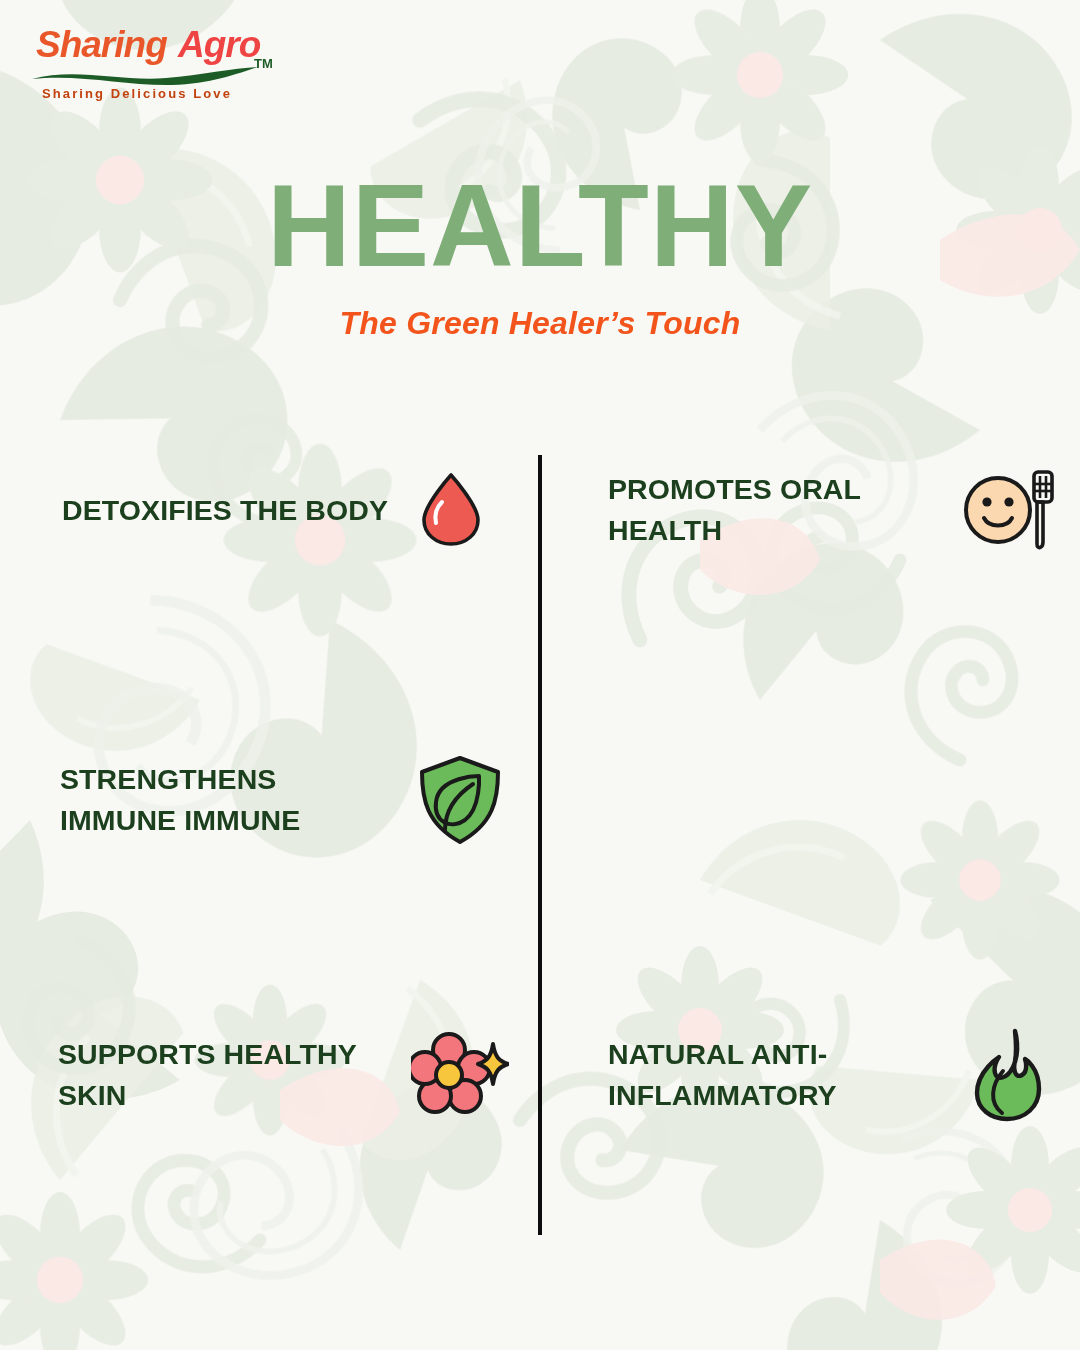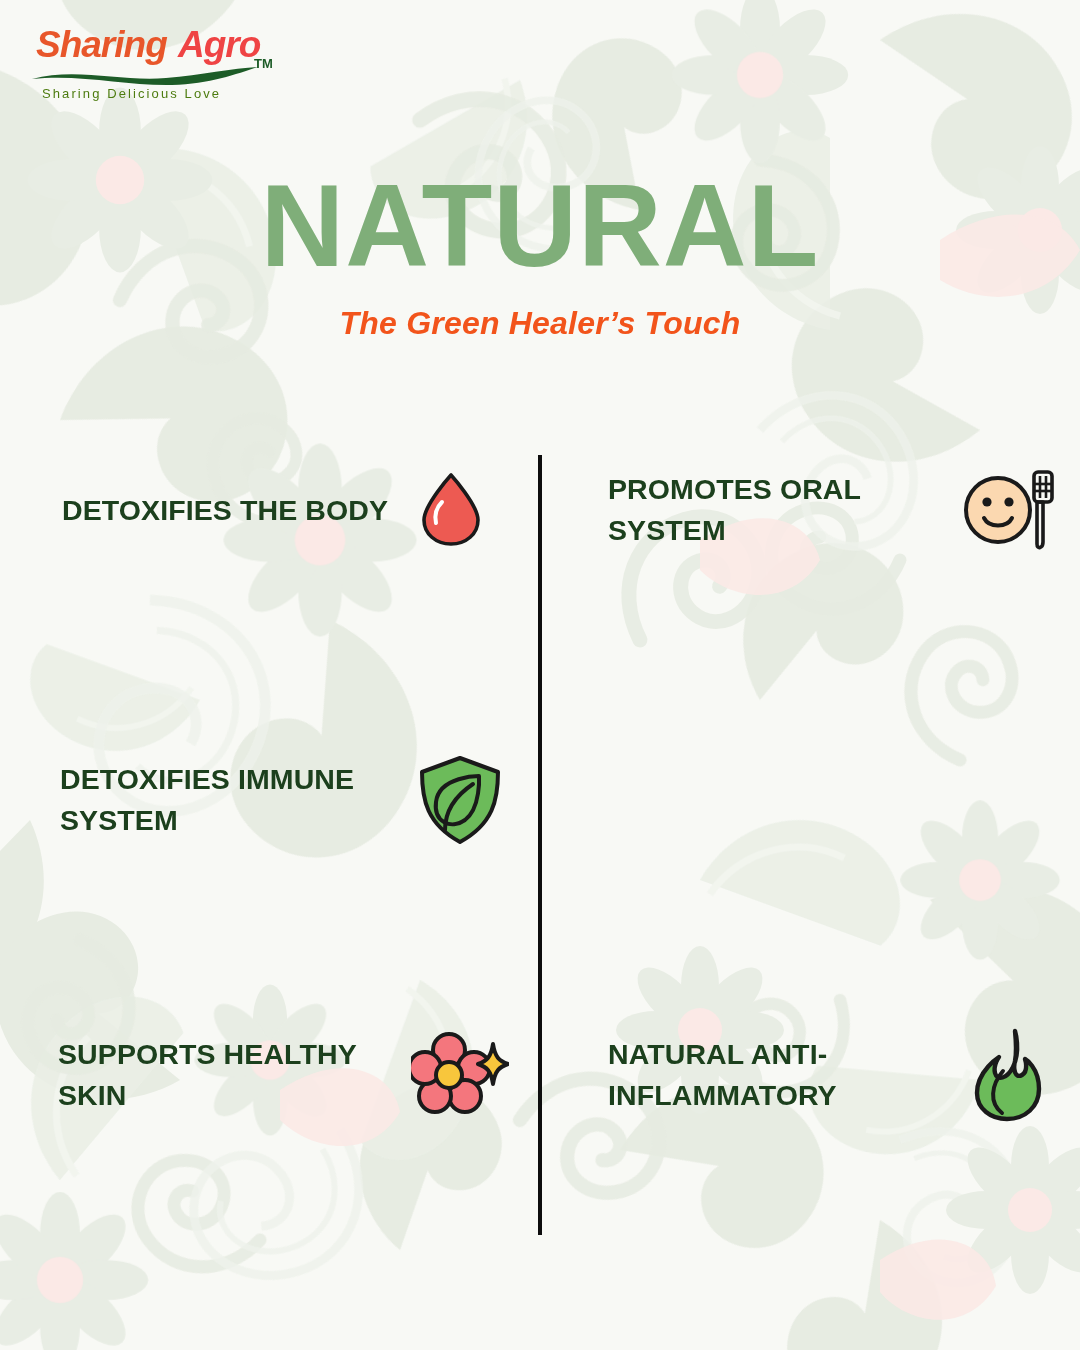--- a/index.html
+++ b/index.html
@@ -76,23 +76,23 @@
     left: 0;
     top: 40px;
     width: 238px;
     height: 20px;
   }
   .logo-tagline {
     position: absolute;
     left: 16px;
     top: 60px;
     font-size: 13px;
-    color: #4d7c0f;
+    color: #c2410c;
     letter-spacing: 2.1px;
-    font-weight: normal;
+    font-weight: bold;
   }
 
   
   #title {
     position: absolute;
     top: 168px;
     left: 0;
     width: 1080px;
     text-align: center;
     font-size: 116px;
@@ -277,38 +277,38 @@
       <span class="logo-arjuna">Sharing</span>
       <span class="logo-agro">Agro</span>
       <span class="logo-tm">TM</span>
     </div>
     <svg class="logo-swoosh" viewBox="0 0 238 20" xmlns="http://www.w3.org/2000/svg">
       <path d="M6,13 C50,1 96,16 140,12 C176,9 206,2 232,1 C210,8 184,18 146,19 C100,20 56,8 6,13 Z" fill="#1d5c27"></path>
     </svg>
     <div class="logo-tagline">Sharing Delicious Love</div>
   </div>
 
-  <div id="title">NATURAL</div>
+  <div id="title">HEALTHY</div>
   <div id="subtitle">The Green Healer’s Touch</div>
 
   <div id="divider"></div>
 
   <div class="benefit left row1">
     <div class="benefit-label">DETOXIFIES THE BODY</div>
     <div class="benefit-icon">
       <svg width="90" height="90" viewBox="0 0 90 90" xmlns="http://www.w3.org/2000/svg">
         <path d="M61,56 C61,64 55,70 47.5,70 C40,70 34,64 34,56 C34,47 47.5,33 47.5,33 C47.5,33 61,47 61,56 Z" fill="#aacfdd" stroke="#1a1a1a" stroke-width="3.4" stroke-linejoin="round"></path>
         <path d="M36,10 C36,10 9,40 9,55 C9,69 21,79 36,79 C51,79 63,69 63,55 C63,40 36,10 36,10 Z" fill="#ed5a52" stroke="#1a1a1a" stroke-width="3.6" stroke-linejoin="round"></path>
         <path d="M21,58 C19,49 22,42 27,37" fill="none" stroke="#ffffff" stroke-width="4" stroke-linecap="round"></path>
       </svg>
     </div>
   </div>
 
   <div class="benefit left row2">
-    <div class="benefit-label">DETOXIFIES IMMUNE SYSTEM</div>
+    <div class="benefit-label">STRENGTHENS IMMUNE IMMUNE</div>
     <div class="benefit-icon">
       <svg width="90" height="92" viewBox="0 0 90 92" xmlns="http://www.w3.org/2000/svg">
         <path d="M45,4 L83,18 C83,46 78,70 45,88 C12,70 7,46 7,18 Z" fill="#6cbb5a" stroke="#1a1a1a" stroke-width="4" stroke-linejoin="round"></path>
         <path d="M64,22 C64,22 24,22 21,48 C18.5,68 36,76 50,66 C66,54 64,22 64,22 Z" fill="none" stroke="#1a1a1a" stroke-width="4" stroke-linejoin="round"></path>
         <path d="M30,76 C30,58 40,42 58,30" fill="none" stroke="#1a1a1a" stroke-width="4" stroke-linecap="round"></path>
       </svg>
     </div>
   </div>
 
   <div class="benefit left row3">
@@ -322,21 +322,21 @@
           <circle cx="24" cy="66" r="16"></circle>
           <circle cx="14" cy="38" r="16"></circle>
         </g>
         <circle cx="38" cy="45" r="13" fill="#f8c63c" stroke="#1a1a1a" stroke-width="4"></circle>
         <path d="M82,14 C84,27 88,31 97,34 C88,37 84,41 82,54 C80,41 76,37 67,34 C76,31 80,27 82,14 Z" fill="#f8c63c" stroke="#1a1a1a" stroke-width="4" stroke-linejoin="round"></path>
       </svg>
     </div>
   </div>
 
   <div class="benefit right row1">
-    <div class="benefit-label">PROMOTES ORAL SYSTEM</div>
+    <div class="benefit-label">PROMOTES ORAL HEALTH</div>
     <div class="benefit-icon">
       <svg width="96" height="92" viewBox="0 0 96 92" xmlns="http://www.w3.org/2000/svg">
         <circle cx="36" cy="46" r="32" fill="#fbd8b0" stroke="#1a1a1a" stroke-width="4"></circle>
         <circle cx="25" cy="38" r="4.6" fill="#1a1a1a"></circle>
         <circle cx="47" cy="38" r="4.6" fill="#1a1a1a"></circle>
         <path d="M22,54 C27,64 45,64 50,54" fill="none" stroke="#1a1a1a" stroke-width="4" stroke-linecap="round"></path>
         <rect x="72" y="8" width="18" height="30" rx="4" fill="none" stroke="#1a1a1a" stroke-width="3.6"></rect>
         <line x1="78" y1="12" x2="78" y2="34" stroke="#1a1a1a" stroke-width="2.6"></line>
         <line x1="84" y1="12" x2="84" y2="34" stroke="#1a1a1a" stroke-width="2.6"></line>
         <line x1="72" y1="20" x2="90" y2="20" stroke="#1a1a1a" stroke-width="2.6"></line>

